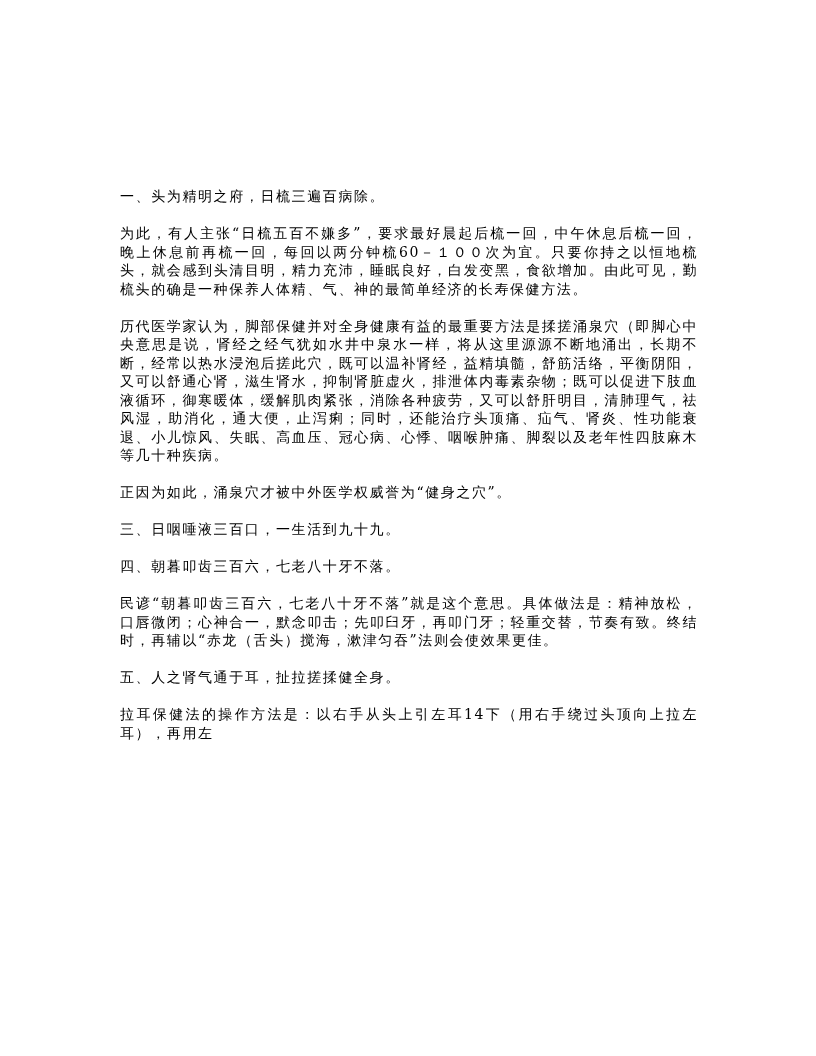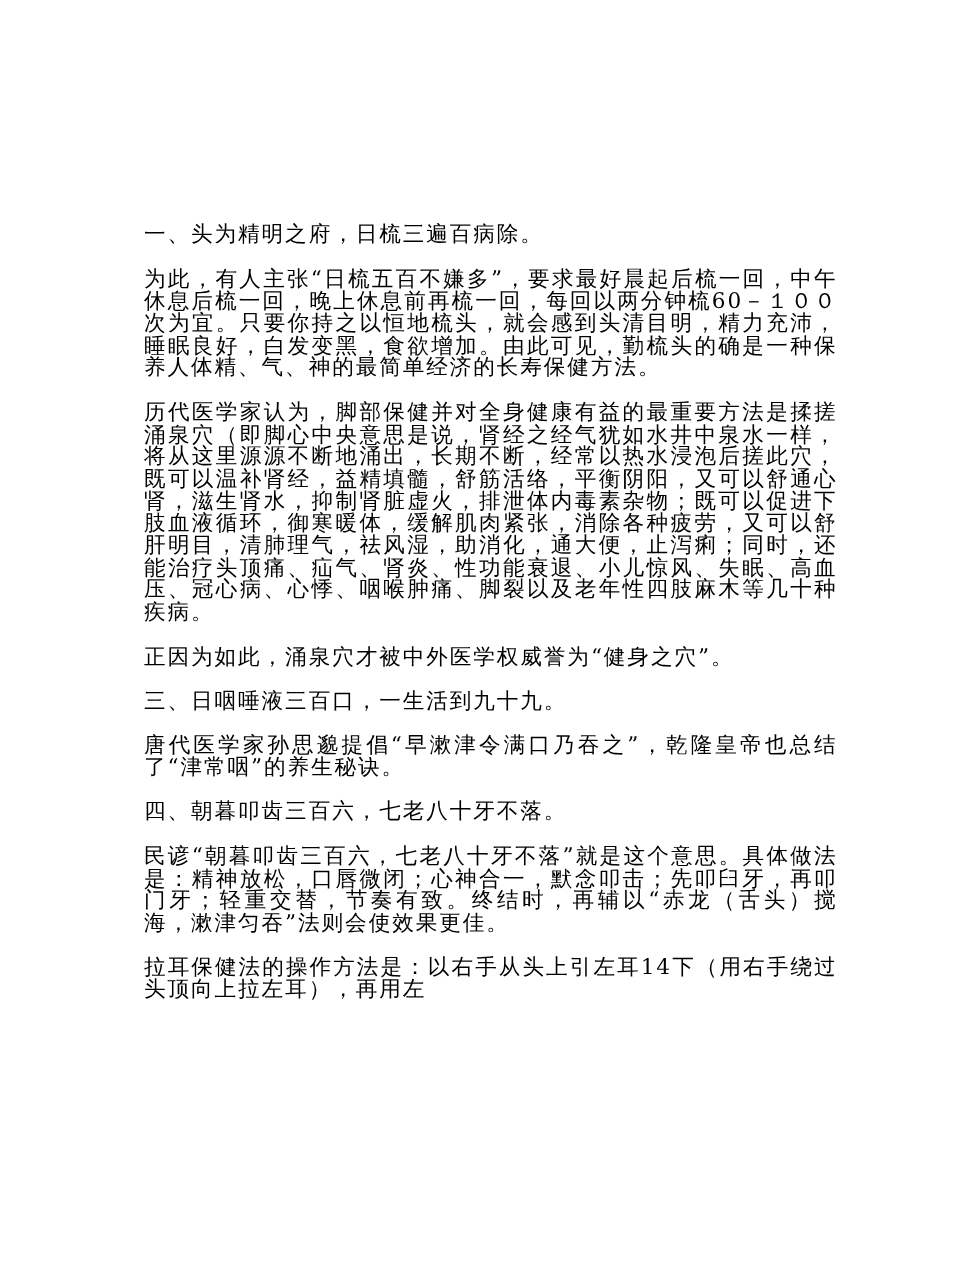--- a/index.html
+++ b/index.html
@@ -12,21 +12,21 @@
     height: 1056px;
     overflow: hidden;
     position: relative;
   }
   .page {
     position: absolute;
     left: 120px;
     top: 187px;
     width: 578px;
     font-family: "DejaVu Serif", "Liberation Serif", serif;
-    font-size: 18px;
+    font-size: 14px;
     line-height: 18.5px;
     color: #000000;
   }
   .para {
     margin: 0 0 18.5px 0;
     padding: 0;
     text-align: justify;
     letter-spacing: 1.6px;
     word-break: break-all;
   }
@@ -40,20 +40,20 @@
 
 <div class="page">
 
   <p class="heading">一、头为精明之府，日梳三遍百病除。</p>
   <p class="para">为此，有人主张“日梳五百不嫌多”，要求最好晨起后梳一回，中午休息后梳一回，晚上休息前再梳一回，每回以两分钟梳60－１００次为宜。只要你持之以恒地梳头，就会感到头清目明，精力充沛，睡眠良好，白发变黑，食欲增加。由此可见，勤梳头的确是一种保养人体精、气、神的最简单经济的长寿保健方法。</p>
 
   <p class="para">历代医学家认为，脚部保健并对全身健康有益的最重要方法是揉搓涌泉穴（即脚心中央意思是说，肾经之经气犹如水井中泉水一样，将从这里源源不断地涌出，长期不断，经常以热水浸泡后搓此穴，既可以温补肾经，益精填髓，舒筋活络，平衡阴阳，又可以舒通心肾，滋生肾水，抑制肾脏虚火，排泄体内毒素杂物；既可以促进下肢血液循环，御寒暖体，缓解肌肉紧张，消除各种疲劳，又可以舒肝明目，清肺理气，祛风湿，助消化，通大便，止泻痢；同时，还能治疗头顶痛、疝气、肾炎、性功能衰退、小儿惊风、失眠、高血压、冠心病、心悸、咽喉肿痛、脚裂以及老年性四肢麻木等几十种疾病。</p>
   <p class="para">正因为如此，涌泉穴才被中外医学权威誉为“健身之穴”。</p>
 
   <p class="heading">三、日咽唾液三百口，一生活到九十九。</p>
-  <p class="para">唐代医学家孙思邈提倡“早漱津令满口乃吞之”，乾隆皇帝也总结了“津常咽”的养生秘诀。</p>
 
   <p class="heading">四、朝暮叩齿三百六，七老八十牙不落。</p>
   <p class="para">民谚“朝暮叩齿三百六，七老八十牙不落”就是这个意思。具体做法是：精神放松，口唇微闭；心神合一，默念叩击；先叩臼牙，再叩门牙；轻重交替，节奏有致。终结时，再辅以“赤龙（舌头）搅海，漱津匀吞”法则会使效果更佳。</p>
 
+  <p class="heading">五、人之肾气通于耳，扯拉搓揉健全身。</p>
   <p class="para">拉耳保健法的操作方法是：以右手从头上引左耳14下（用右手绕过头顶向上拉左耳），再用左</p>
 
 </div>
 
 </body></html>

